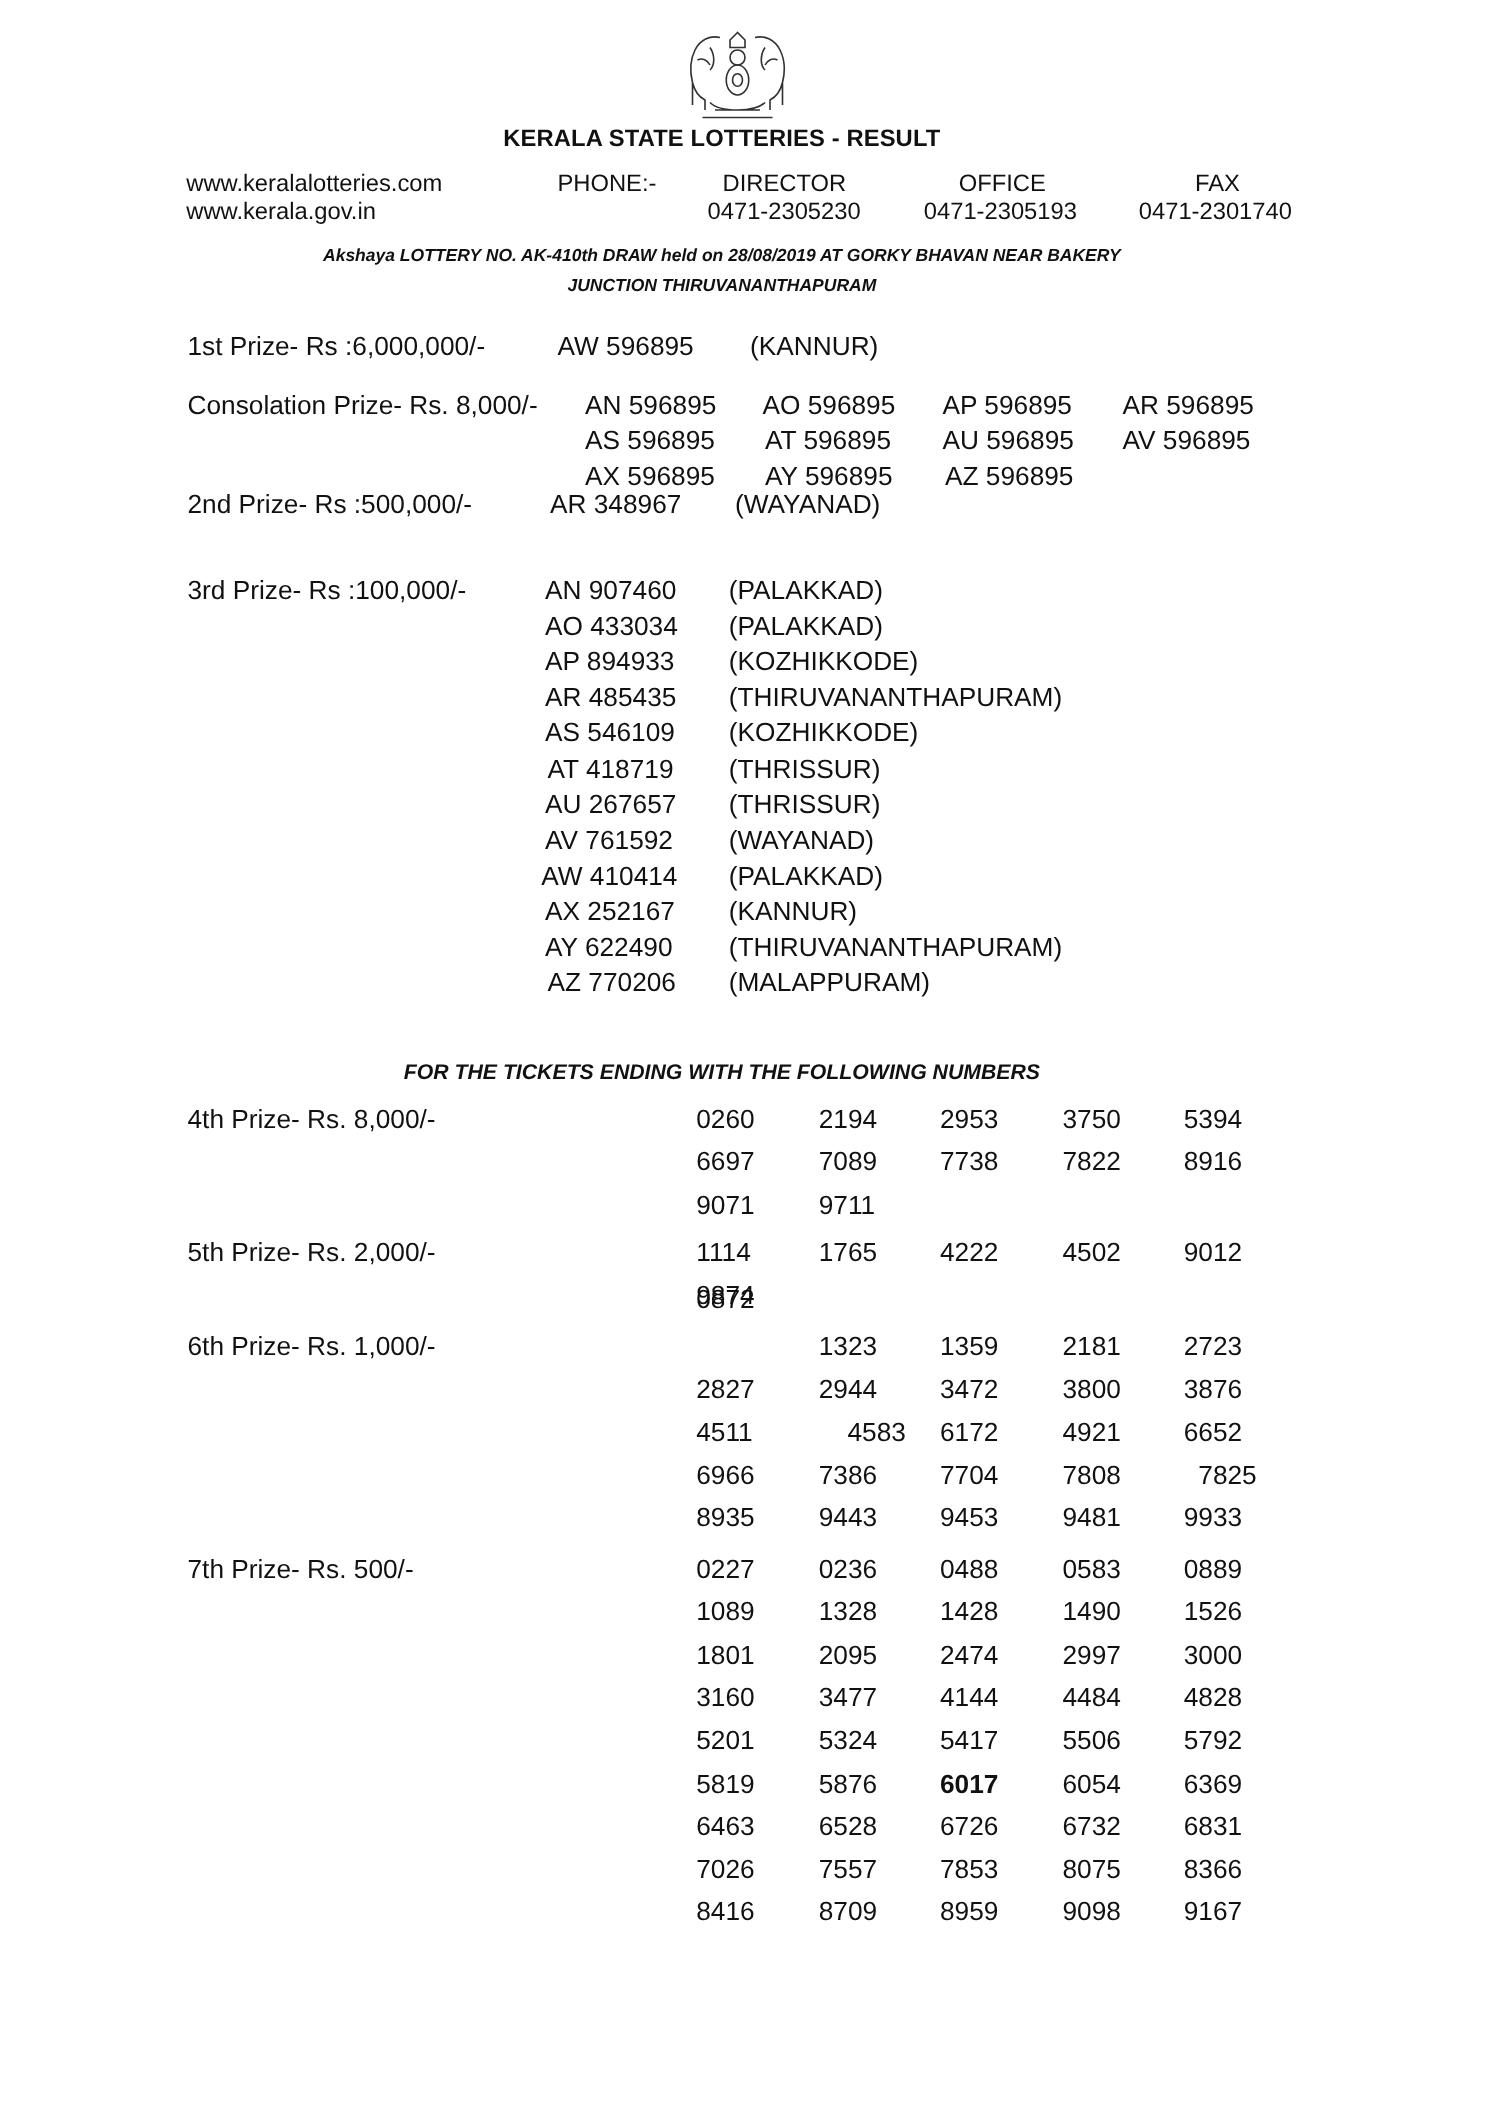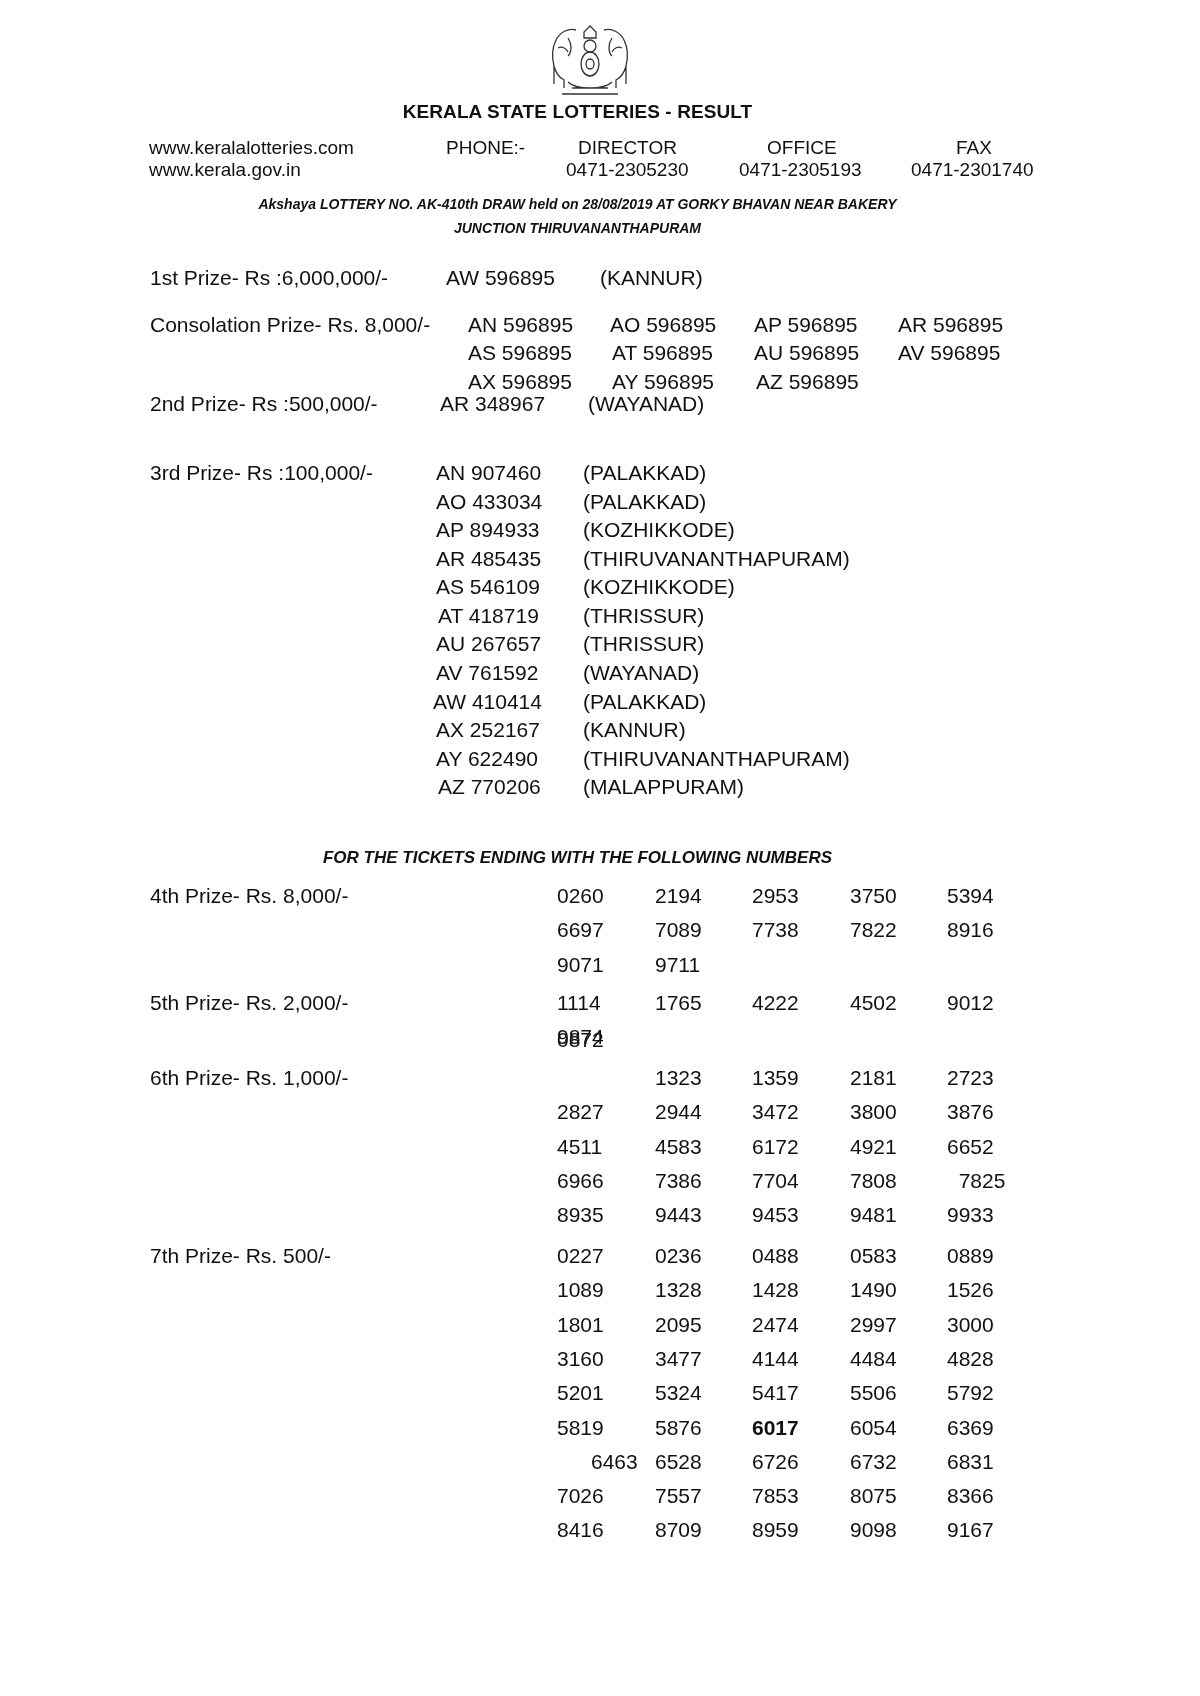--- a/index.html
+++ b/index.html
@@ -137,21 +137,21 @@
     <div class="abs num" style="left: 655px; top: 1066px;">1323</div>
     <div class="abs num" style="left: 752px; top: 1066px;">1359</div>
     <div class="abs num" style="left: 850px; top: 1066px;">2181</div>
     <div class="abs num" style="left: 947px; top: 1066px;">2723</div>
     <div class="abs num" style="left: 557px; top: 1100.3px;">2827</div>
     <div class="abs num" style="left: 655px; top: 1100.3px;">2944</div>
     <div class="abs num" style="left: 752px; top: 1100.3px;">3472</div>
     <div class="abs num" style="left: 850px; top: 1100.3px;">3800</div>
     <div class="abs num" style="left: 947px; top: 1100.3px;">3876</div>
     <div class="abs num" style="left: 557px; top: 1134.6px;">4511</div>
-    <div class="abs num" style="left: 655px; top: 1134.6px;">4583</div>
+    <div class="abs num" style="left: 678px; top: 1134.6px;">4583</div>
     <div class="abs num" style="left: 752px; top: 1134.6px;">6172</div>
     <div class="abs num" style="left: 850px; top: 1134.6px;">4921</div>
     <div class="abs num" style="left: 947px; top: 1134.6px;">6652</div>
     <div class="abs num" style="left: 557px; top: 1168.9px;">6966</div>
     <div class="abs num" style="left: 655px; top: 1168.9px;">7386</div>
     <div class="abs num" style="left: 752px; top: 1168.9px;">7704</div>
     <div class="abs num" style="left: 850px; top: 1168.9px;">7808</div>
     <div class="abs num" style="left: 947px; top: 1168.9px; text-align: center;">7825</div>
     <div class="abs num" style="left: 557px; top: 1203.2px;">8935</div>
     <div class="abs num" style="left: 655px; top: 1203.2px;">9443</div>
@@ -184,21 +184,21 @@
     <div class="abs num" style="left: 557px; top: 1381.2px;">5201</div>
     <div class="abs num" style="left: 655px; top: 1381.2px;">5324</div>
     <div class="abs num" style="left: 752px; top: 1381.2px;">5417</div>
     <div class="abs num" style="left: 850px; top: 1381.2px;">5506</div>
     <div class="abs num" style="left: 947px; top: 1381.2px;">5792</div>
     <div class="abs num" style="left: 557px; top: 1415.5px;">5819</div>
     <div class="abs num" style="left: 655px; top: 1415.5px;">5876</div>
     <div class="abs num" style="left: 752px; top: 1415.5px; font-weight: bold;">6017</div>
     <div class="abs num" style="left: 850px; top: 1415.5px;">6054</div>
     <div class="abs num" style="left: 947px; top: 1415.5px;">6369</div>
-    <div class="abs num" style="left: 557px; top: 1449.8px; margin-left: 34px;">6463</div>
+    <div class="abs num" style="left: 557px; top: 1449.8px;">6463</div>
     <div class="abs num" style="left: 655px; top: 1449.8px;">6528</div>
     <div class="abs num" style="left: 752px; top: 1449.8px;">6726</div>
     <div class="abs num" style="left: 850px; top: 1449.8px;">6732</div>
     <div class="abs num" style="left: 947px; top: 1449.8px;">6831</div>
     <div class="abs num" style="left: 557px; top: 1484.1px;">7026</div>
     <div class="abs num" style="left: 655px; top: 1484.1px;">7557</div>
     <div class="abs num" style="left: 752px; top: 1484.1px;">7853</div>
     <div class="abs num" style="left: 850px; top: 1484.1px;">8075</div>
     <div class="abs num" style="left: 947px; top: 1484.1px;">8366</div>
     <div class="abs num" style="left: 557px; top: 1518.4px;">8416</div>

